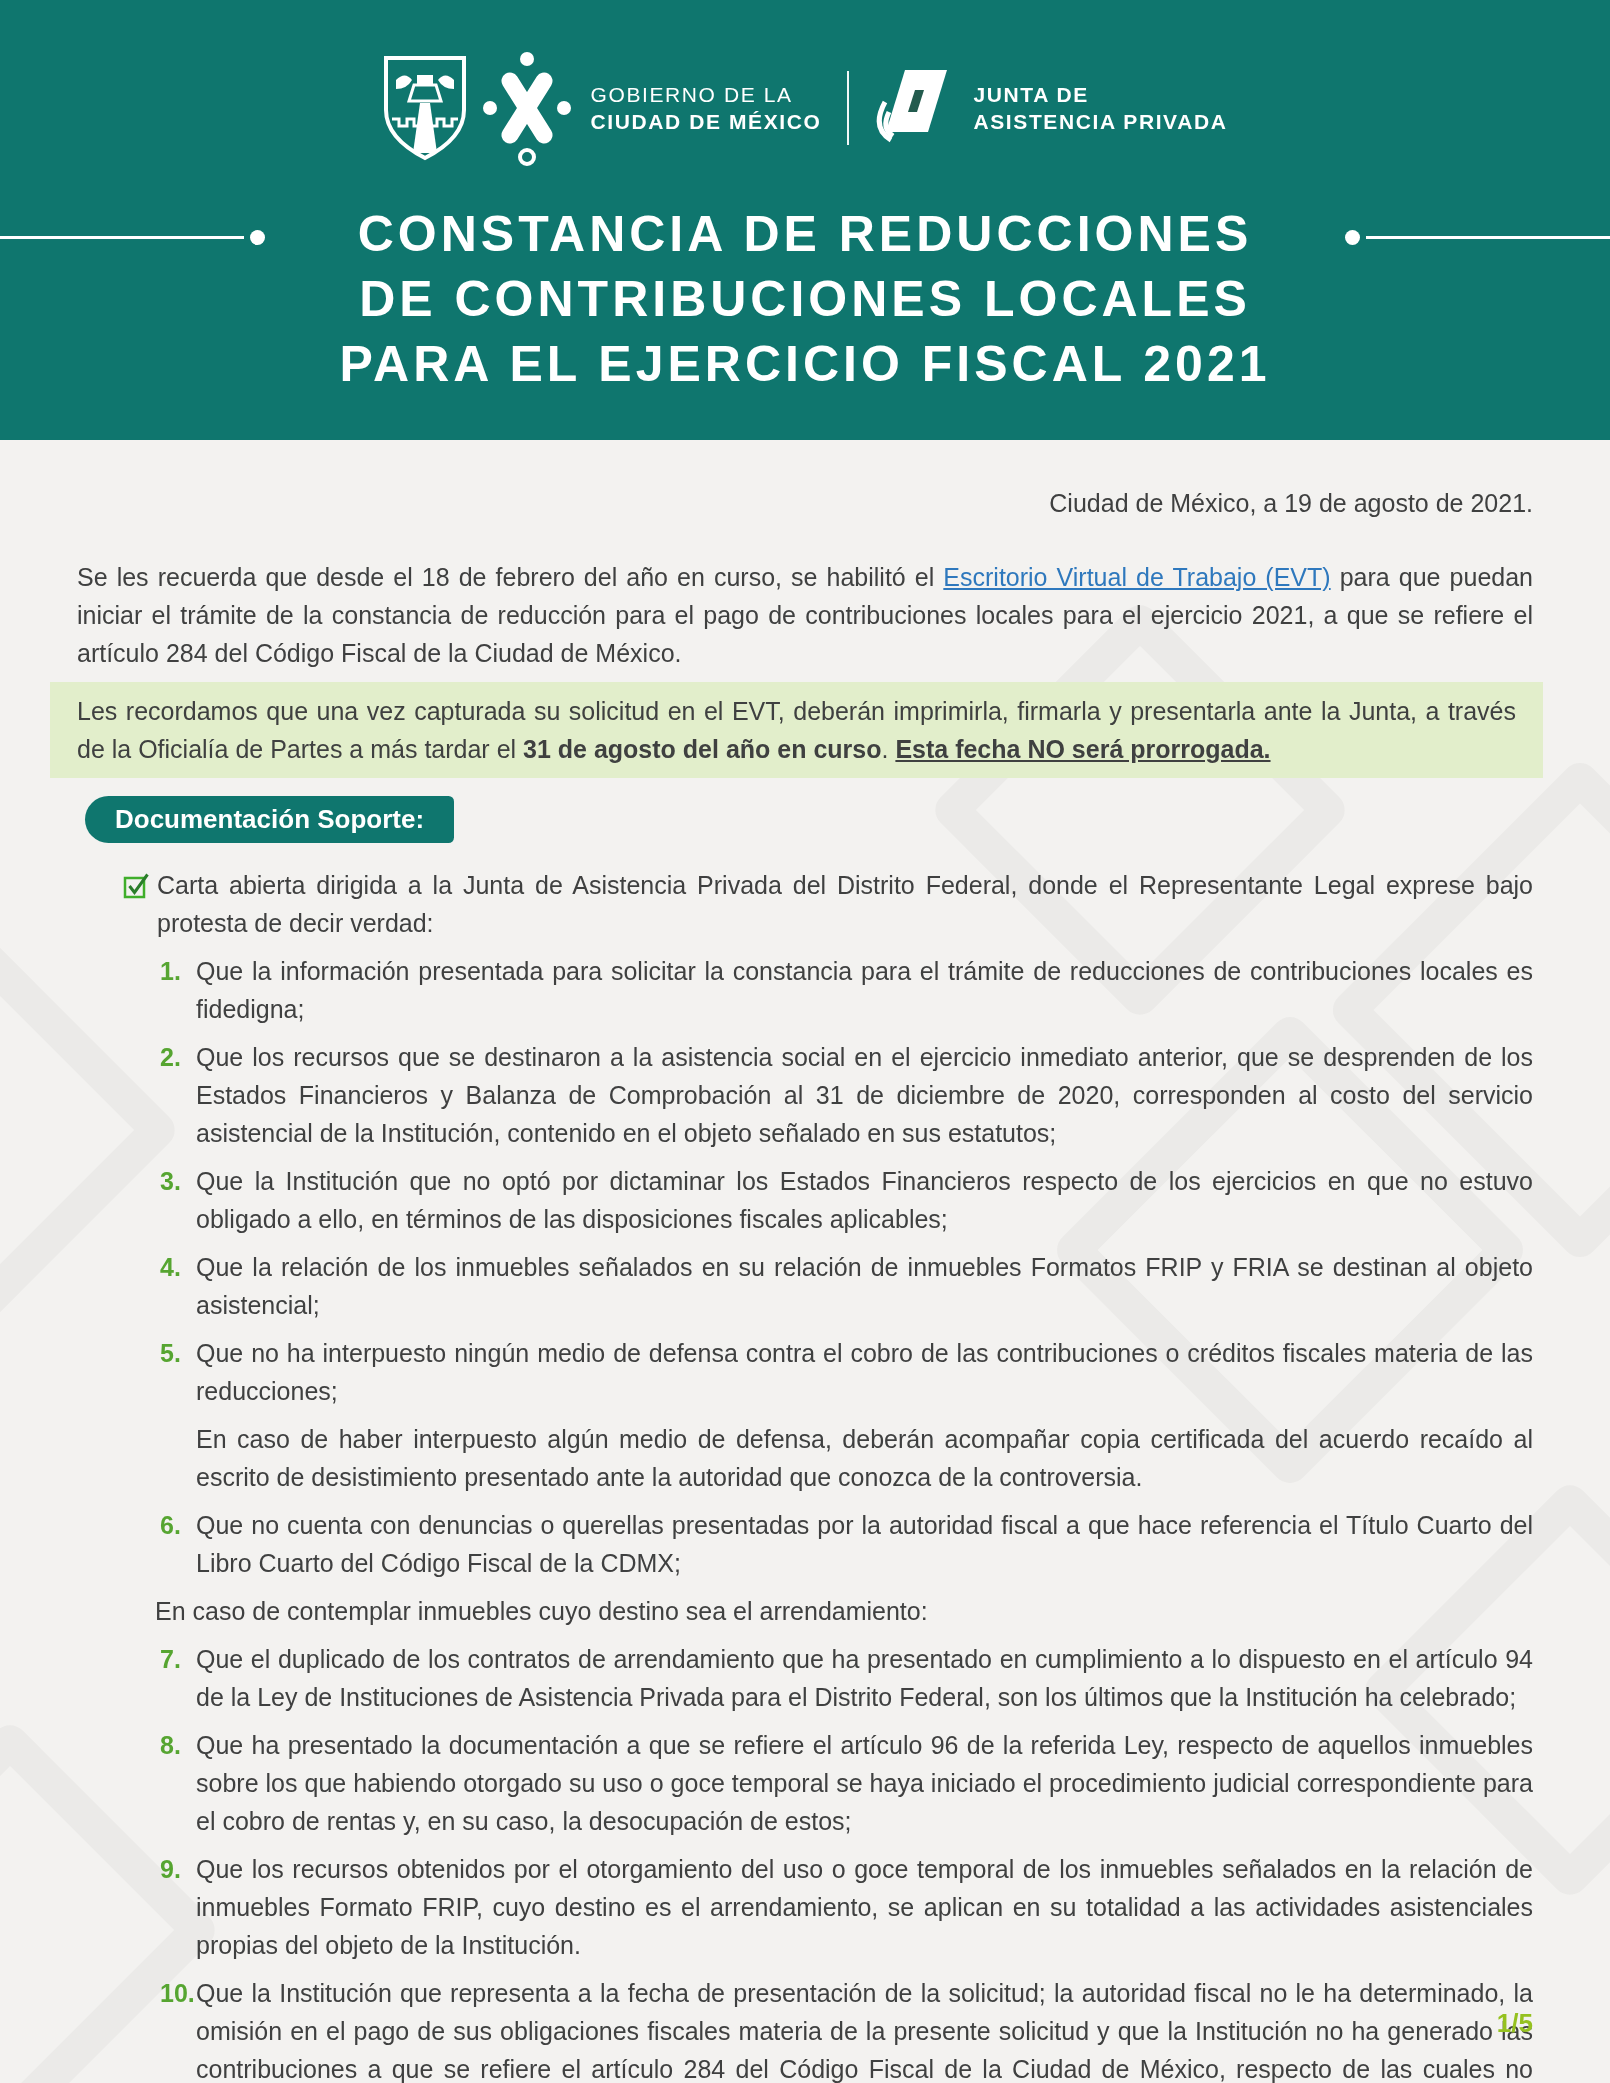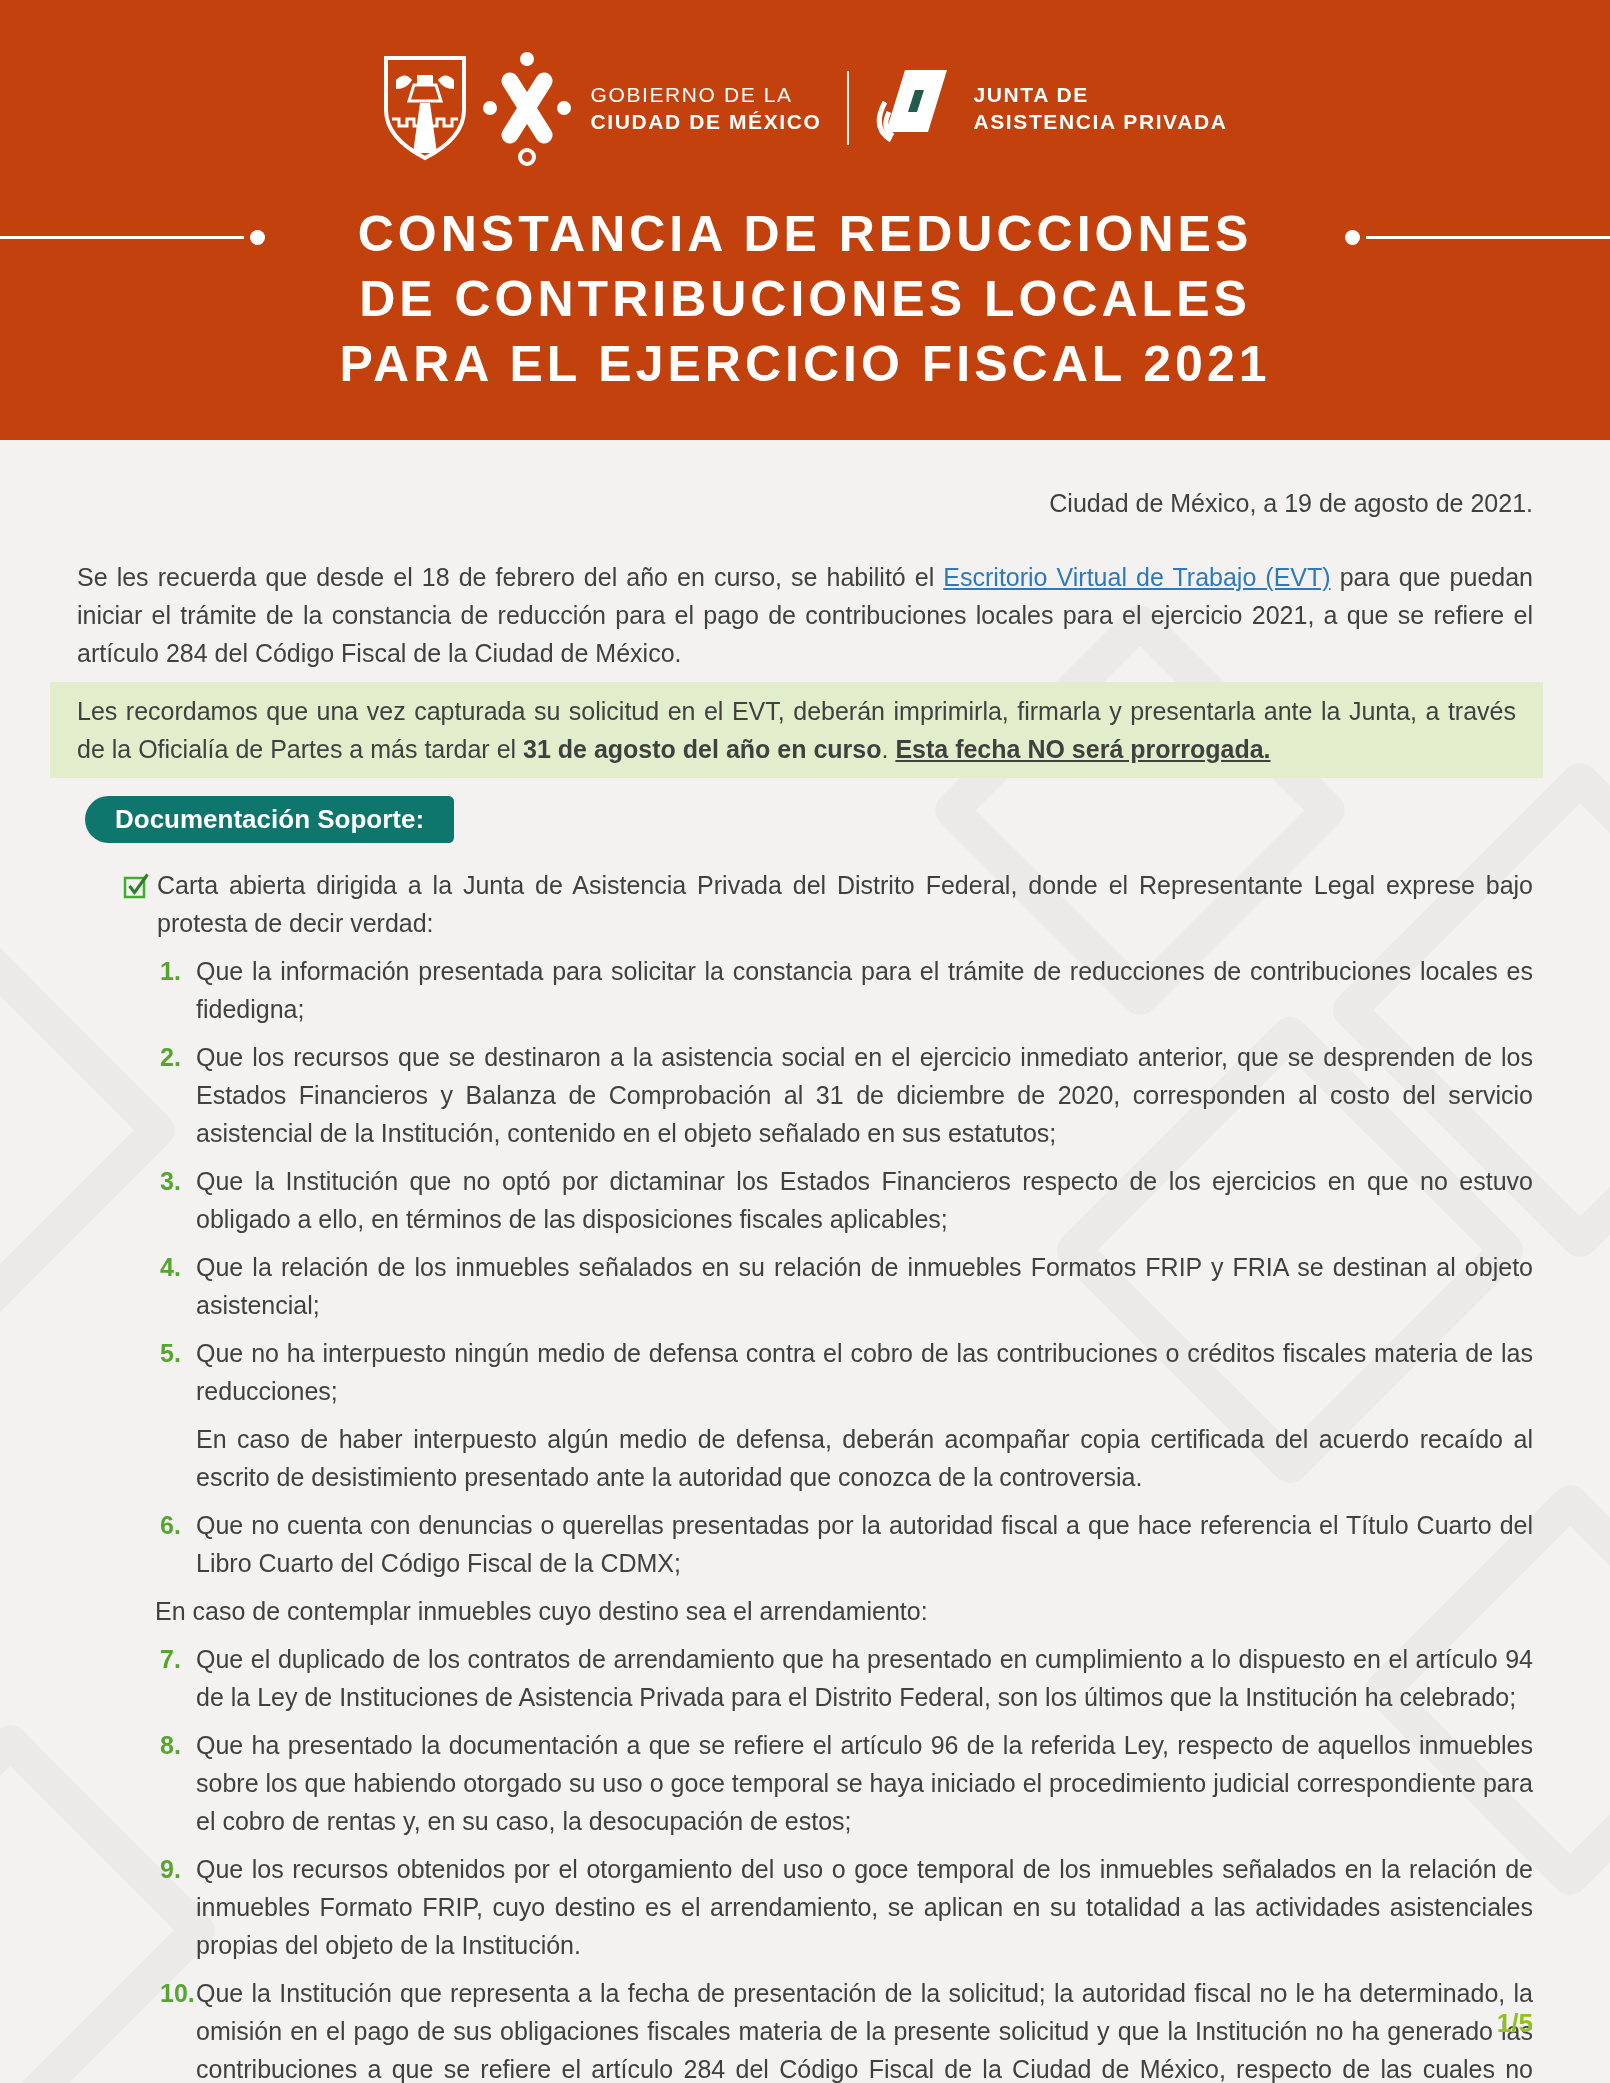--- a/index.html
+++ b/index.html
@@ -12,21 +12,21 @@
   
   .wm { position:absolute; border:34px solid rgba(100,100,92,.05); width:300px; height:300px; transform:rotate(45deg); border-radius:18px; }
   .wm1 { left:990px;  top:660px;  }
   .wm2 { left:1400px; top:830px;  width:360px; height:360px; }
   .wm3 { left:-180px; top:980px;  }
   .wm4 { left:1120px; top:1080px; width:340px; height:340px; }
   .wm5 { left:1420px; top:1540px; }
   .wm6 { left:-140px; top:1780px; }
 
   
-  .header { position:relative; width:100%; height:440px; background:#c2410c; color:#fff; }
+  .header { position:relative; width:100%; height:440px; background:#0f766e; color:#fff; }
   .logos { display:flex; justify-content:center; align-items:center; padding-top:50px; }
   .logo-svg { display:block; }
   .gov-text { margin-left:16px; font-size:21px; letter-spacing:1.6px; line-height:27px; }
   .gov-text .l1 { font-weight:400; }
   .gov-text .l2 { font-weight:700; }
   .logo-divider { width:2px; height:74px; background:rgba(255,255,255,.95); margin:0 26px; }
   .jap-text { margin-left:18px; font-size:21px; font-weight:700; letter-spacing:1.6px; line-height:27px; }
 
   .title-wrap { position:relative; margin-top:36px; text-align:center; }
   .title-line { font-weight:700; font-size:50px; line-height:65px; letter-spacing:4px; }

